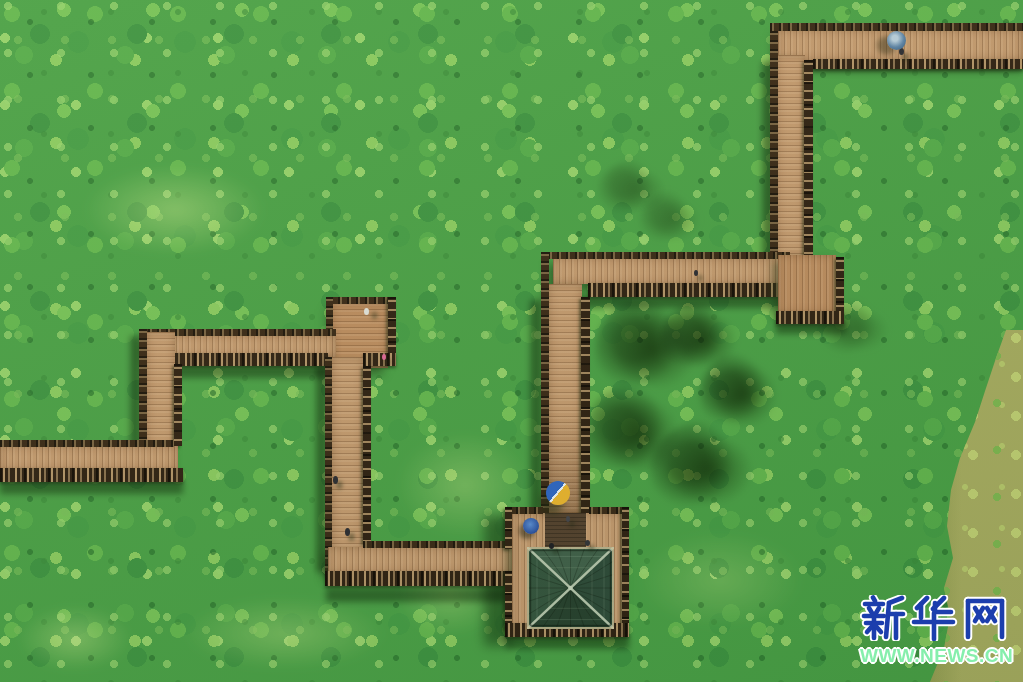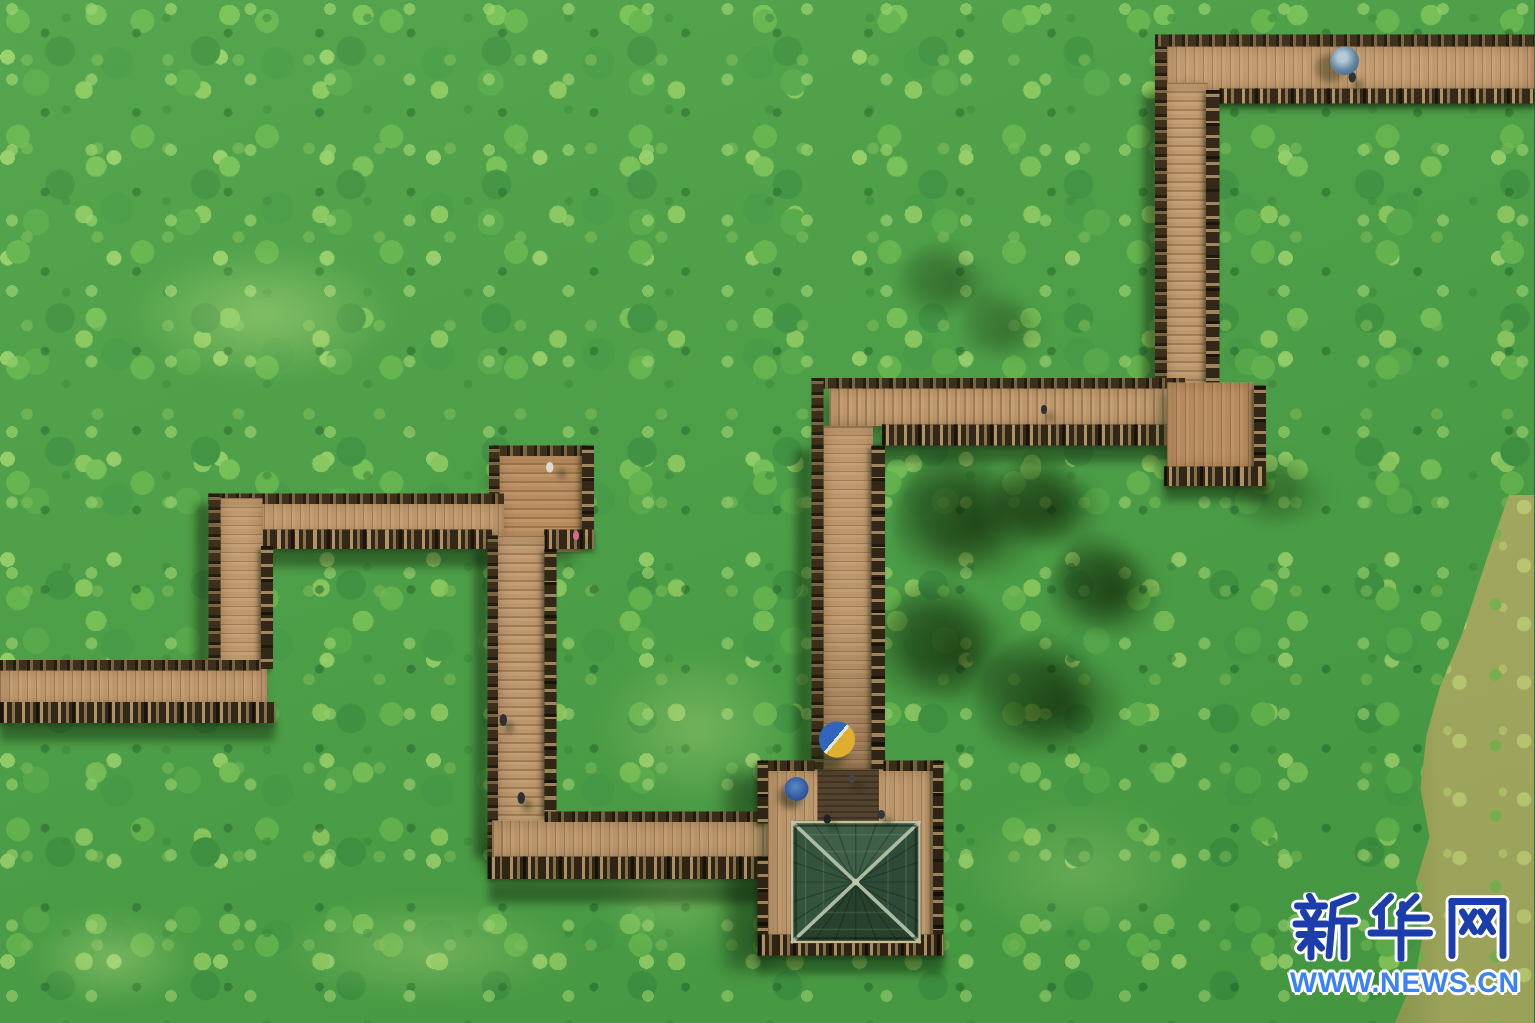--- a/index.html
+++ b/index.html
@@ -63,21 +63,21 @@
 
   .darkpath{background-color:#55412f;
     background-image:repeating-linear-gradient(180deg, rgba(0,0,0,.25) 0 1px, transparent 1px 4px);}
 
   
   .person{width:5px;height:7px;border-radius:50%;background:#2b2b33;
           box-shadow:4px 5px 4px rgba(25,35,15,.55);}
   .umbrella{border-radius:50%;}
 
   
-  .wm-url{left:860px;top:645px;width:160px;color:#3b82f6;font-weight:700;
+  .wm-url{left:860px;top:645px;width:160px;color:#86efac;font-weight:700;
     font-size:19px;letter-spacing:.5px;font-family:"Liberation Sans",sans-serif;
     text-shadow:-2px 0 0 #fff,2px 0 0 #fff,0 -2px 0 #fff,0 2px 0 #fff,
                 -1px -1px 0 #fff,1px -1px 0 #fff,-1px 1px 0 #fff,1px 1px 0 #fff;}
   .vignette{inset:0;pointer-events:none;
     background:linear-gradient(160deg, rgba(255,255,180,.06), rgba(0,40,0,.09));}
 </style>
 </head>
 <body>
 
 <div id="photo">

